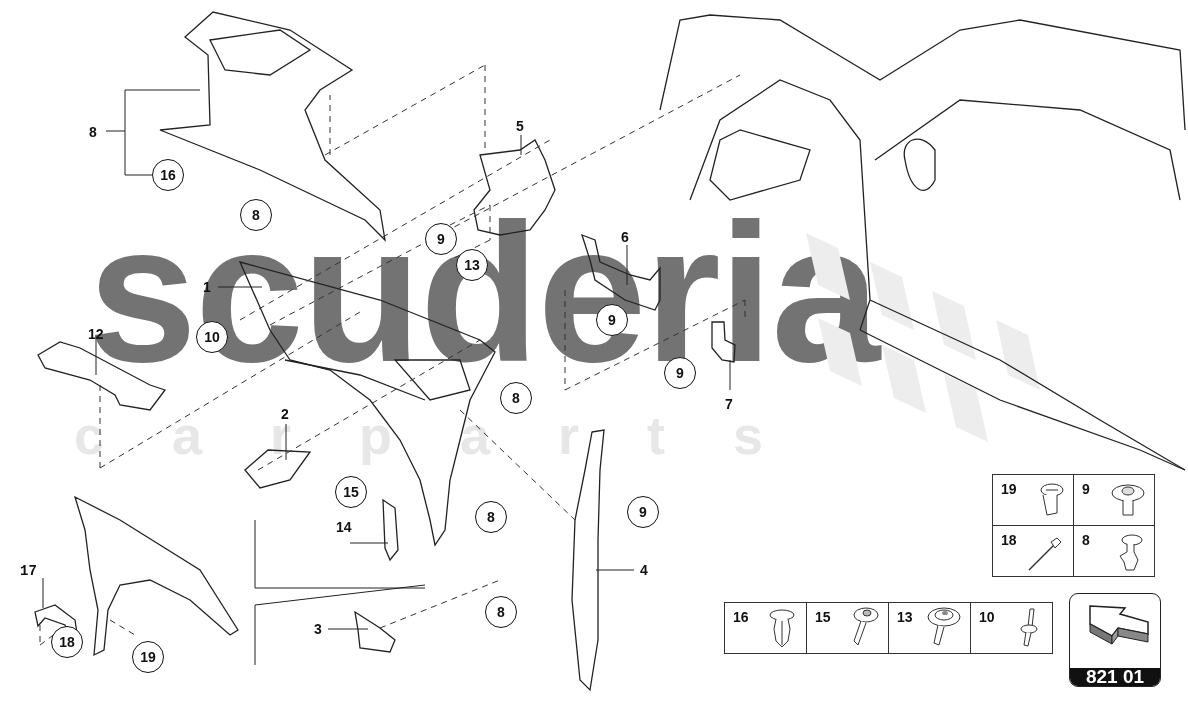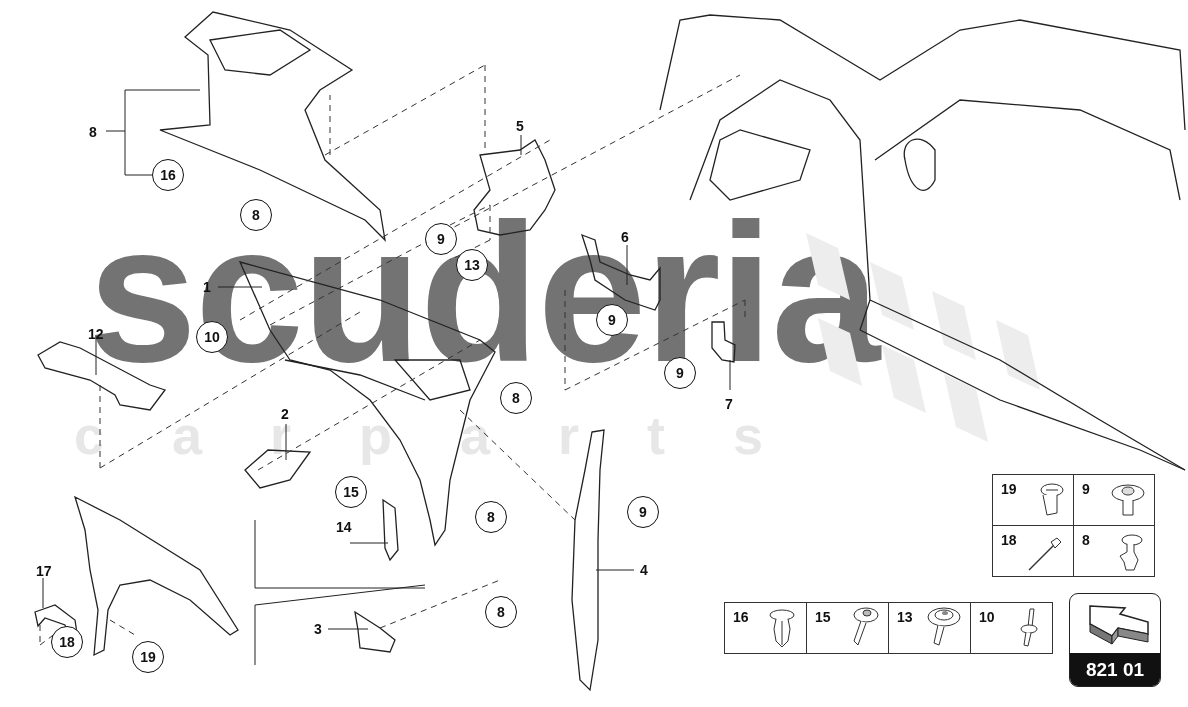--- a/index.html
+++ b/index.html
@@ -9,21 +9,21 @@
   .wm-sub{left:74px;top:408px;font-size:54px;letter-spacing:68px;color:#e7e7e7;line-height:1;}
   svg.art{position:absolute;left:0;top:0;}
   .callout{position:absolute;width:32px;height:32px;border:1.5px solid #111;border-radius:50%;background:#fff;
            display:flex;align-items:center;justify-content:center;font-size:14px;font-weight:700;color:#111;box-sizing:border-box;}
   .plabel{position:absolute;font-size:14px;font-weight:700;color:#111;}
   .legend{position:absolute;border-collapse:collapse;background:#fff;}
   .legend td{border:1.3px solid #333;position:relative;padding:0;}
   .legend .num{position:absolute;left:8px;top:6px;font-size:14px;font-weight:700;color:#111;}
   .legend svg{position:absolute;right:8px;bottom:4px;}
   .nav{position:absolute;left:1069px;top:593px;width:92px;height:94px;border:1.5px solid #222;border-radius:9px;overflow:hidden;box-sizing:border-box;background:#fff;}
-  .nav .code{position:absolute;left:0;right:0;bottom:0;height:33px;background:#111;color:#fff;font-size:19px;font-weight:700;
+  .nav .code{position:absolute;left:0;right:0;bottom:0;height:18px;background:#111;color:#fff;font-size:19px;font-weight:700;
              display:flex;align-items:center;justify-content:center;}
 </style>
 </head>
 <body>
 
 <div class="wm wm-main">scuderia</div>
 <div class="wm wm-sub">carparts</div>
 
 <svg class="art" width="1188" height="707" viewBox="0 0 1188 707">
   <g fill="#ededed">
@@ -112,21 +112,21 @@
 <div class="plabel" style="left:203px;top:279px;">1</div>
 <div class="plabel" style="left:281px;top:406px;">2</div>
 <div class="plabel" style="left:314px;top:621px;">3</div>
 <div class="plabel" style="left:640px;top:562px;">4</div>
 <div class="plabel" style="left:516px;top:118px;">5</div>
 <div class="plabel" style="left:621px;top:229px;">6</div>
 <div class="plabel" style="left:725px;top:396px;">7</div>
 <div class="plabel" style="left:89px;top:124px;">8</div>
 <div class="plabel" style="left:88px;top:326px;">12</div>
 <div class="plabel" style="left:336px;top:519px;text-align:right;">14</div>
-<div class="plabel" style="left:36px;top:563px;">17</div>
+<div class="plabel" style="left:20px;top:563px;font-family:Liberation Mono, monospace;">17</div>
 
 <div class="callout" style="left:152px;top:159px;">16</div>
 <div class="callout" style="left:240px;top:199px;">8</div>
 <div class="callout" style="left:425px;top:223px;">9</div>
 <div class="callout" style="left:456px;top:249px;">13</div>
 <div class="callout" style="left:196px;top:321px;">10</div>
 <div class="callout" style="left:596px;top:304px;">9</div>
 <div class="callout" style="left:664px;top:357px;">9</div>
 <div class="callout" style="left:500px;top:382px;">8</div>
 <div class="callout" style="left:335px;top:476px;">15</div>

